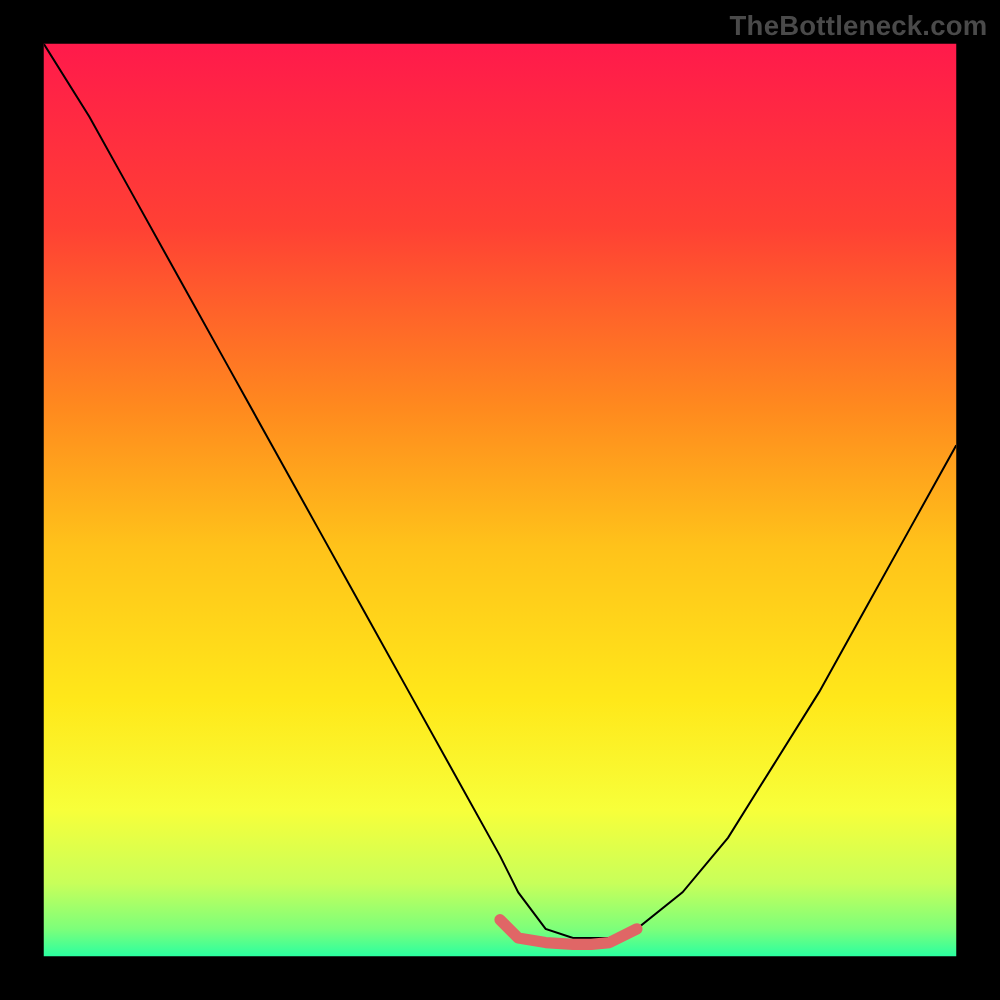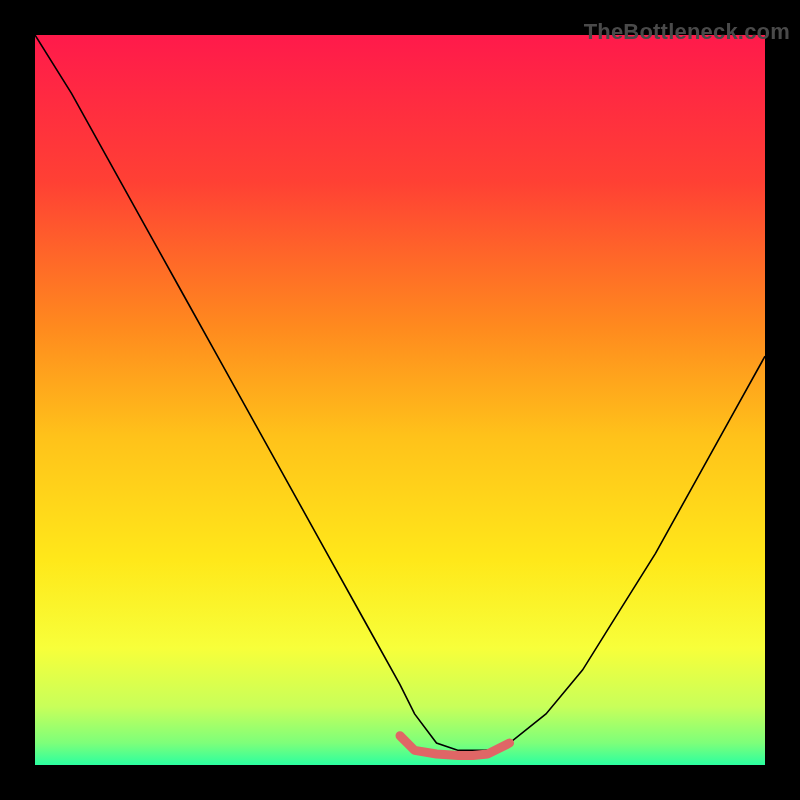--- a/index.html
+++ b/index.html
@@ -14,21 +14,21 @@
   .frame {
     position: absolute;
     left: 0;
     top: 0;
     width: 800px;
     height: 800px;
     background: #000;
   }
   .watermark {
     position: absolute;
-    top: 19px;
+    top: 8px;
     right: 10px;
     color: #4a4a4a;
     font-size: 22px;
     font-weight: 600;
     letter-spacing: 0.2px;
     user-select: none;
   }
   svg.plot {
     position: absolute;
     left: 0;

